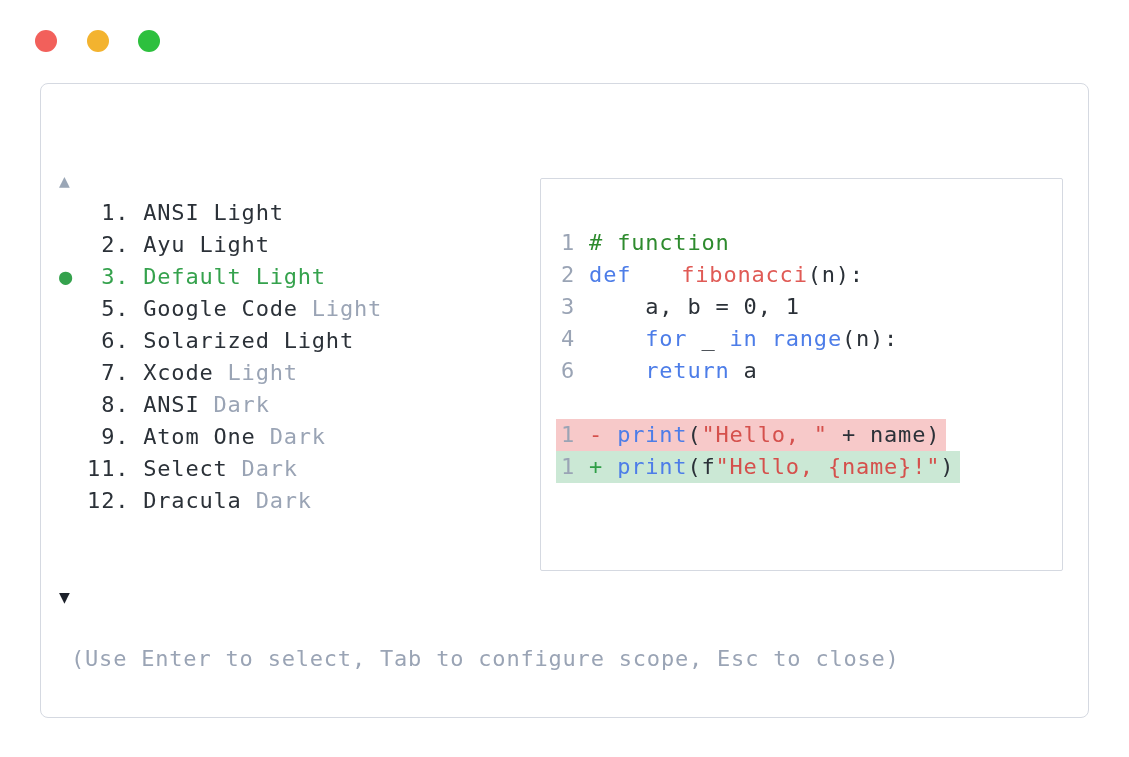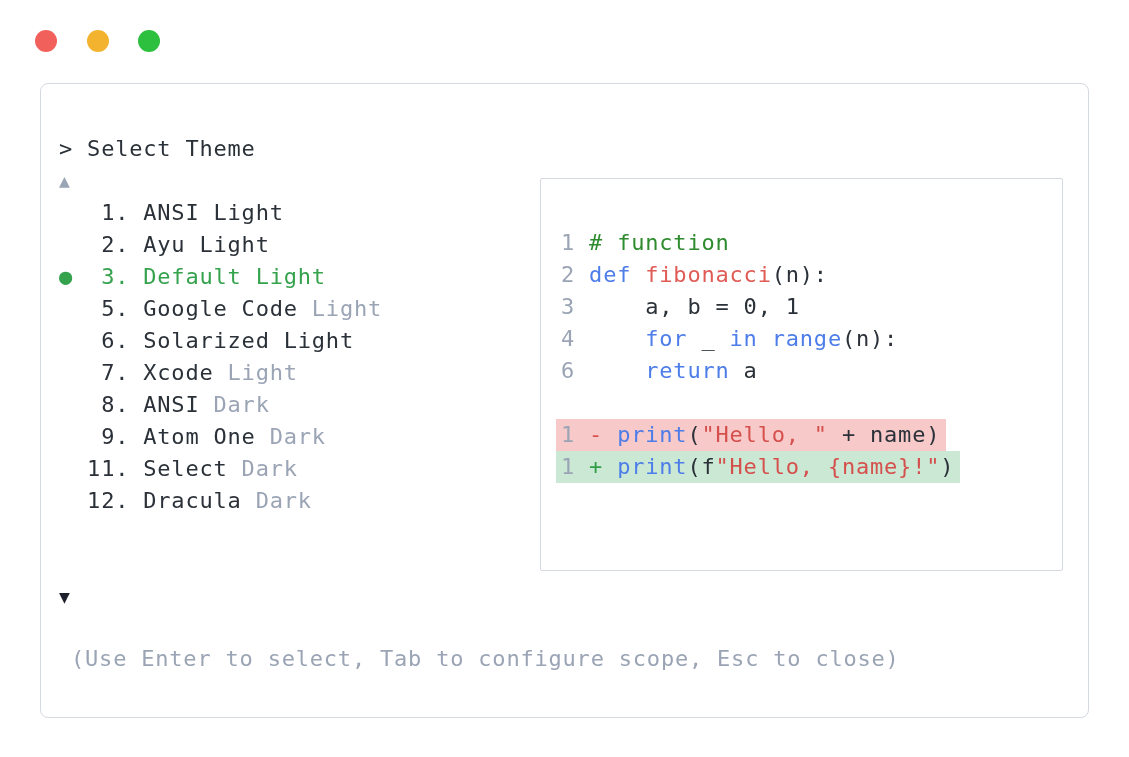--- a/index.html
+++ b/index.html
@@ -78,42 +78,41 @@
     border: 1.5px solid var(--border);
     border-radius: 2px;
     background: #ffffff;
   }
   .code { position: absolute; left: 20px; top: 48px; }
   .code-line { height: 32px; line-height: 32px; white-space: pre; }
   .ln { color: var(--text_muted); }
   .tok-plain   { color: var(--text_dark); }
   .tok-comment { color: var(--comment); }
   .tok-kw      { color: var(--keyword); }
-  .tok-fn      { color: var(--func); }
+  .tok-fn      { color: var(--func); margin-left: 36px; }
   .tok-str     { color: var(--string); }
   .sign-minus  { color: var(--minus); }
   .sign-plus   { color: var(--plus); }
   .diff-chip { display: inline-block; padding: 0 6px 0 5px; margin-left: -5px; }
   .diff-removed { background: var(--removed_bg); }
   .diff-added   { background: var(--added_bg); }
 </style>
 </head>
 <body>
 
 <div class="stage">
 
   <div class="window-controls">
     <span class="dot close"></span>
     <span class="dot minimize"></span>
     <span class="dot zoomctl"></span>
   </div>
 
   <div class="panel">
 
-    <div class="prompt row32">&gt; Select Theme</div>
 
     <div class="scroll-up row32">▲</div>
 
     <div class="theme-list">
         <div class="theme-row"><span class="prefix">   </span><span class="num">1. </span><span class="name">ANSI Light</span></div>
         <div class="theme-row"><span class="prefix">   </span><span class="num">2. </span><span class="name">Ayu Light</span></div>
         <div class="theme-row selected"><span class="prefix">●  </span><span class="num">3. </span><span class="name">Default Light</span></div>
         <div class="theme-row"><span class="prefix">   </span><span class="num">5. </span><span class="name">Google Code</span><span class="variant"> Light</span></div>
         <div class="theme-row"><span class="prefix">   </span><span class="num">6. </span><span class="name">Solarized Light</span></div>
         <div class="theme-row"><span class="prefix">   </span><span class="num">7. </span><span class="name">Xcode</span><span class="variant"> Light</span></div>

